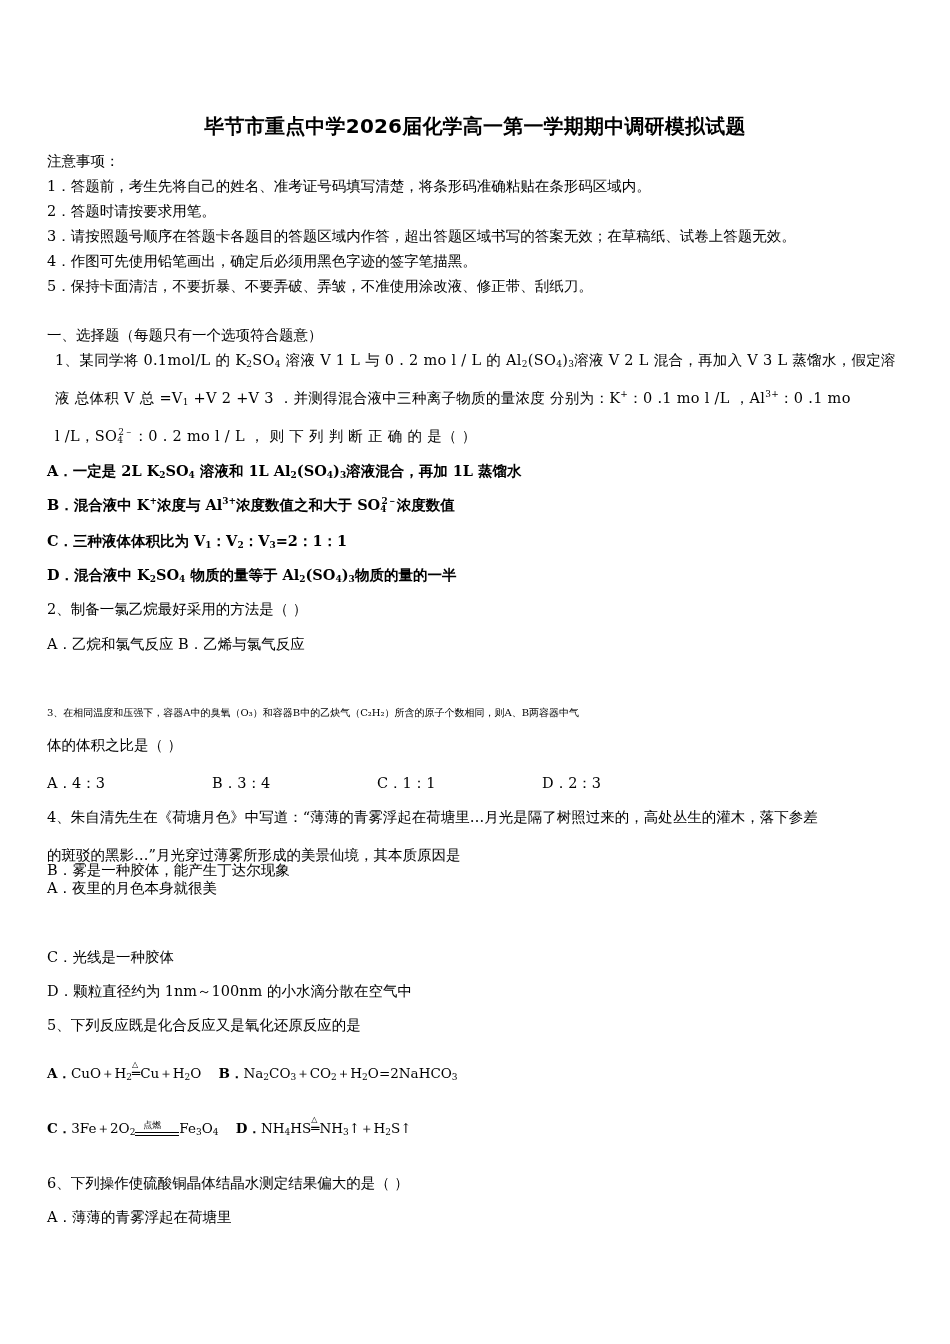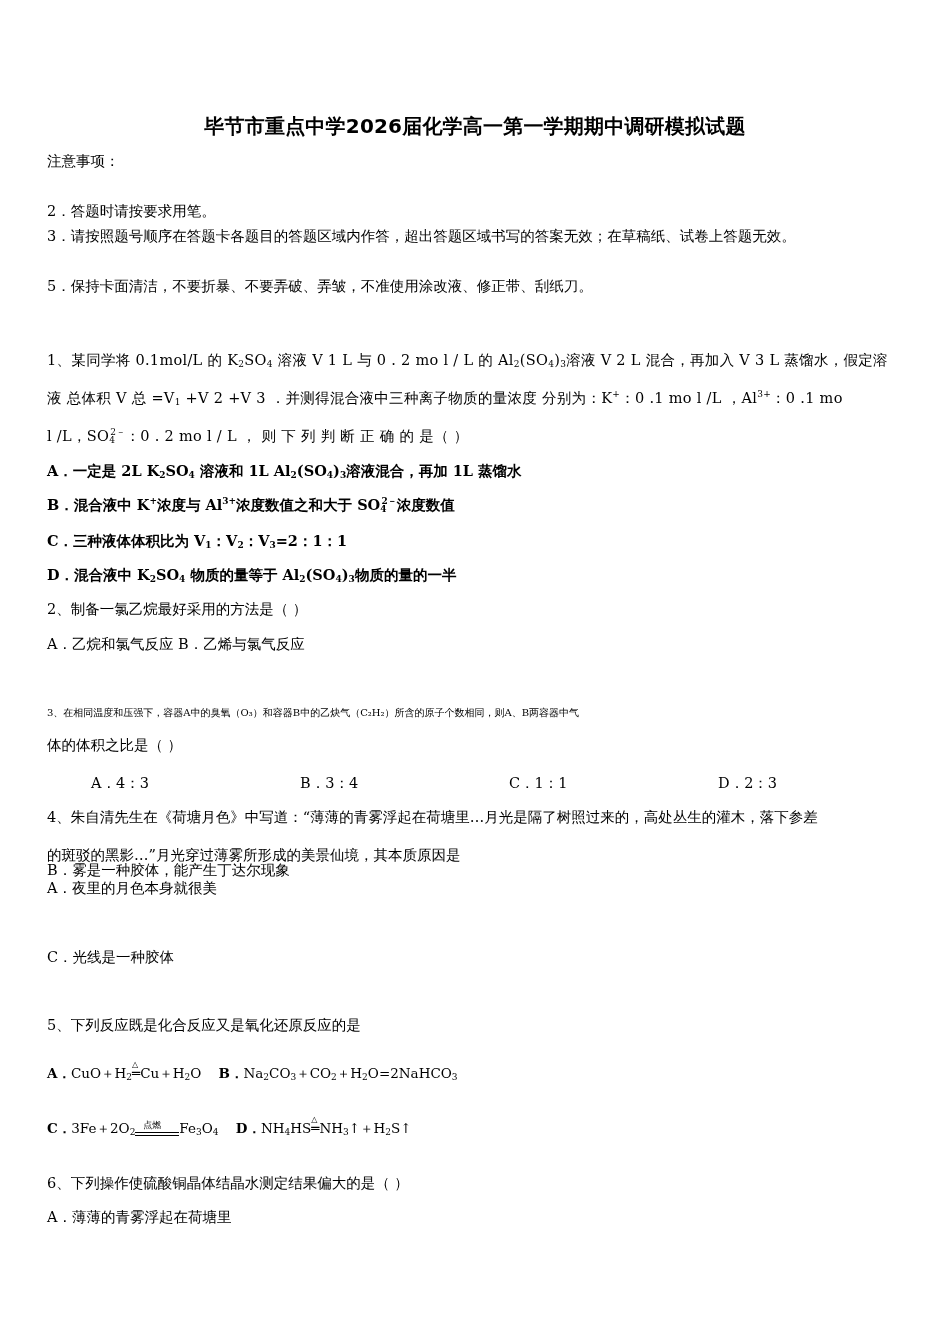--- a/index.html
+++ b/index.html
@@ -5,41 +5,44 @@
   html, body { margin:0; padding:0; background:#fff; }
   body { width:950px; height:1344px; position:relative; overflow:hidden;
          font-family:"DejaVu Serif","Liberation Serif",serif; color:#000; }
   .page { position:absolute; left:0; top:0; width:950px; height:956px; }
   .title { position:absolute; top:113px; left:0; width:950px; text-align:center;
            font-family:"DejaVu Sans","Liberation Sans",sans-serif; font-weight:bold; font-size:20px; letter-spacing:0.2px; }
   .line { position:absolute; left:47px; font-size:14.5px; white-space:nowrap; line-height:20px; }
   .b { font-weight:bold; }
   sub { font-size:9px; vertical-align:-2px; line-height:0; }
   sup { font-size:9px; vertical-align:6px; line-height:0; }
-  .just { letter-spacing:0.3px; }
-  .opt { display:inline-block;margin-left:44px; }
+  .just { letter-spacing:0.3px;margin-left:8px; }
+  .opt { display:inline-block; }
   .eqmark { position:relative; display:inline-block; }
   .eqmark .top { position:absolute; top:-8px; left:0; font-size:8px; }
   .longeq { display:inline-block; position:relative; width:44px; height:14px; vertical-align:middle; }
   .longeq .bar1 { position:absolute; left:0; right:0; top:9px; border-top:1px solid #000; }
   .longeq .bar2 { position:absolute; left:0; right:0; top:12px; border-top:1px solid #000; }
   .longeq .lbl { position:absolute; top:-8px; left:8px; font-size:9px;font-family:Liberation Serif, serif; }
 </style>
 </head>
 <body>
 
 <div class="page">
 
   <div class="title">毕节市重点中学2026届化学高一第一学期期中调研模拟试题</div>
 
   <div class="line" style="top:151px">注意事项：</div>
+  <div class="line" style="top:176px">1．答题前，考生先将自己的姓名、准考证号码填写清楚，将条形码准确粘贴在条形码区域内。</div>
   <div class="line" style="top:201px">2．答题时请按要求用笔。</div>
   <div class="line" style="top:226px">3．请按照题号顺序在答题卡各题目的答题区域内作答，超出答题区域书写的答案无效；在草稿纸、试卷上答题无效。</div>
+  <div class="line" style="top:251px">4．作图可先使用铅笔画出，确定后必须用黑色字迹的签字笔描黑。</div>
   <div class="line" style="top:276px">5．保持卡面清洁，不要折暴、不要弄破、弄皱，不准使用涂改液、修正带、刮纸刀。</div>
 
+  <div class="line" style="top:325px">一、选择题（每题只有一个选项符合题意）</div>
 
   <div class="line just" style="top:350px">
     <span>1、某同学将 0.1mol/L 的 K</span><sub>2</sub><span>SO</span><sub>4</sub><span> 溶液 V 1 L 与 0 . 2 mo l / L 的 Al</span><sub>2</sub><span>(SO</span><sub>4</sub><span>)</span><sub>3</sub><span>溶液 V 2 L 混合，再加入 V 3 L 蒸馏水，假定溶</span>
   </div>
   <div class="line just" style="top:388px">
     <span>液 总体积 V 总 =V</span><sub>1</sub><span> +V 2 +V 3 ．并测得混合液中三种离子物质的量浓度 分别为：K</span><sup>+</sup><span>：0 .1 mo l /L ，Al</span><sup>3+</sup><span>：0 .1 mo</span>
   </div>
   <div class="line just" style="top:426px">
     <span>l /L，SO</span><sub>4</sub><sup style="margin-left:-5px">2－</sup><span>：0 . 2 mo l / L ，  则 下 列 判 断 正 确 的 是（    ）</span>
   </div>
@@ -63,20 +66,21 @@
   <div class="line" style="top:735px">体的体积之比是（      ）</div>
   <div class="line" style="top:773px">
     <span class="opt" style="width:165px">A．4：3</span><span class="opt" style="width:165px">B．3：4</span><span class="opt" style="width:165px">C．1：1</span><span class="opt">D．2：3</span>
   </div>
 
   <div class="line" style="top:807px">4、朱自清先生在《荷塘月色》中写道：“薄薄的青雾浮起在荷塘里…月光是隔了树照过来的，高处丛生的灌木，落下参差</div>
   <div class="line" style="top:845px">的斑驳的黑影…”月光穿过薄雾所形成的美景仙境，其本质原因是</div>
   <div class="line" style="top:878px">A．夜里的月色本身就很美</div>
   <div class="line" style="top:860px">B．雾是一种胶体，能产生丁达尔现象</div>
   <div class="line" style="top:947px">C．光线是一种胶体</div>
+  <div class="line" style="top:981px">D．颗粒直径约为 1nm～100nm 的小水滴分散在空气中</div>
 
   <div class="line" style="top:1015px">5、下列反应既是化合反应又是氧化还原反应的是</div>
   <div class="line" style="top:1063px; font-size:13.5px">
     <span><span class="b">A．</span><span>CuO＋H</span><sub>2</sub><span class="eqmark"><span class="top">△</span>═</span><span>Cu＋H</span><sub>2</sub><span>O</span></span>
     &nbsp;&nbsp;
     <span><span class="b">B．</span><span>Na</span><sub>2</sub><span>CO</span><sub>3</sub><span>＋CO</span><sub>2</sub><span>＋H</span><sub>2</sub><span>O=2NaHCO</span><sub>3</sub></span>
   </div>
   <div class="line" style="top:1118px; font-size:13.5px">
     <span><span class="b">C．</span><span>3Fe＋2O</span><sub>2</sub><span class="longeq"><span class="lbl">点燃</span><span class="bar1"></span><span class="bar2"></span></span><span>Fe</span><sub>3</sub><span>O</span><sub>4</sub></span>
     &nbsp;&nbsp;

